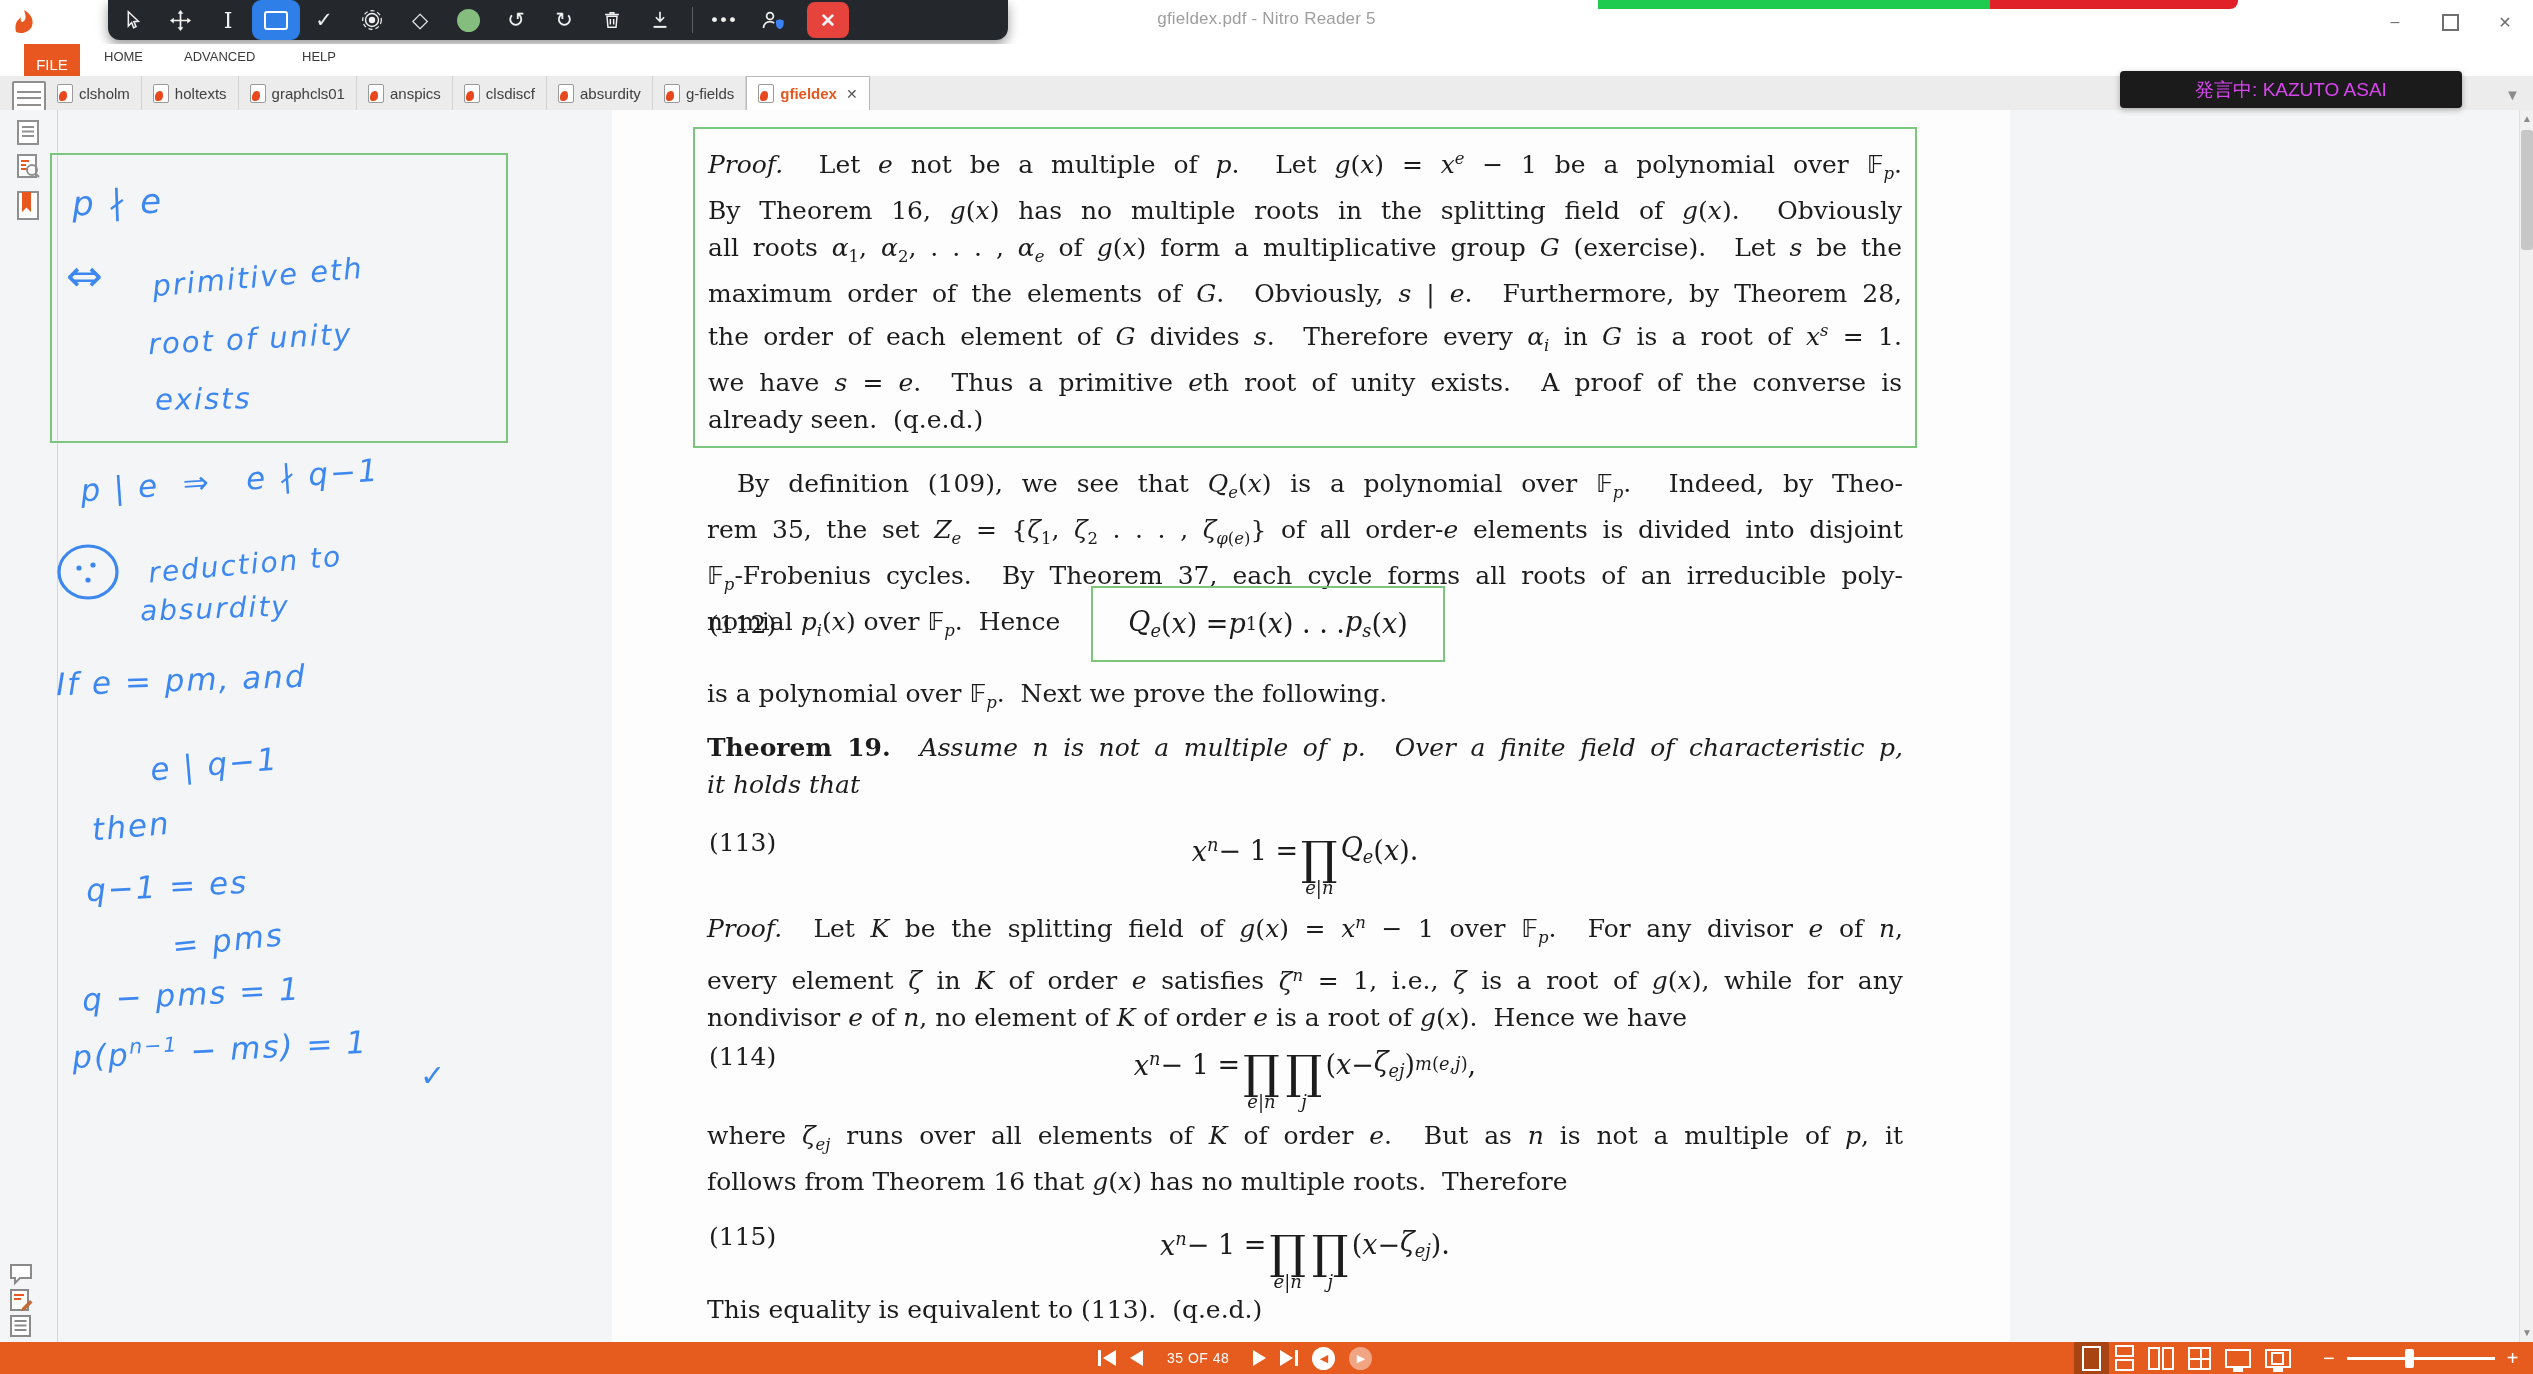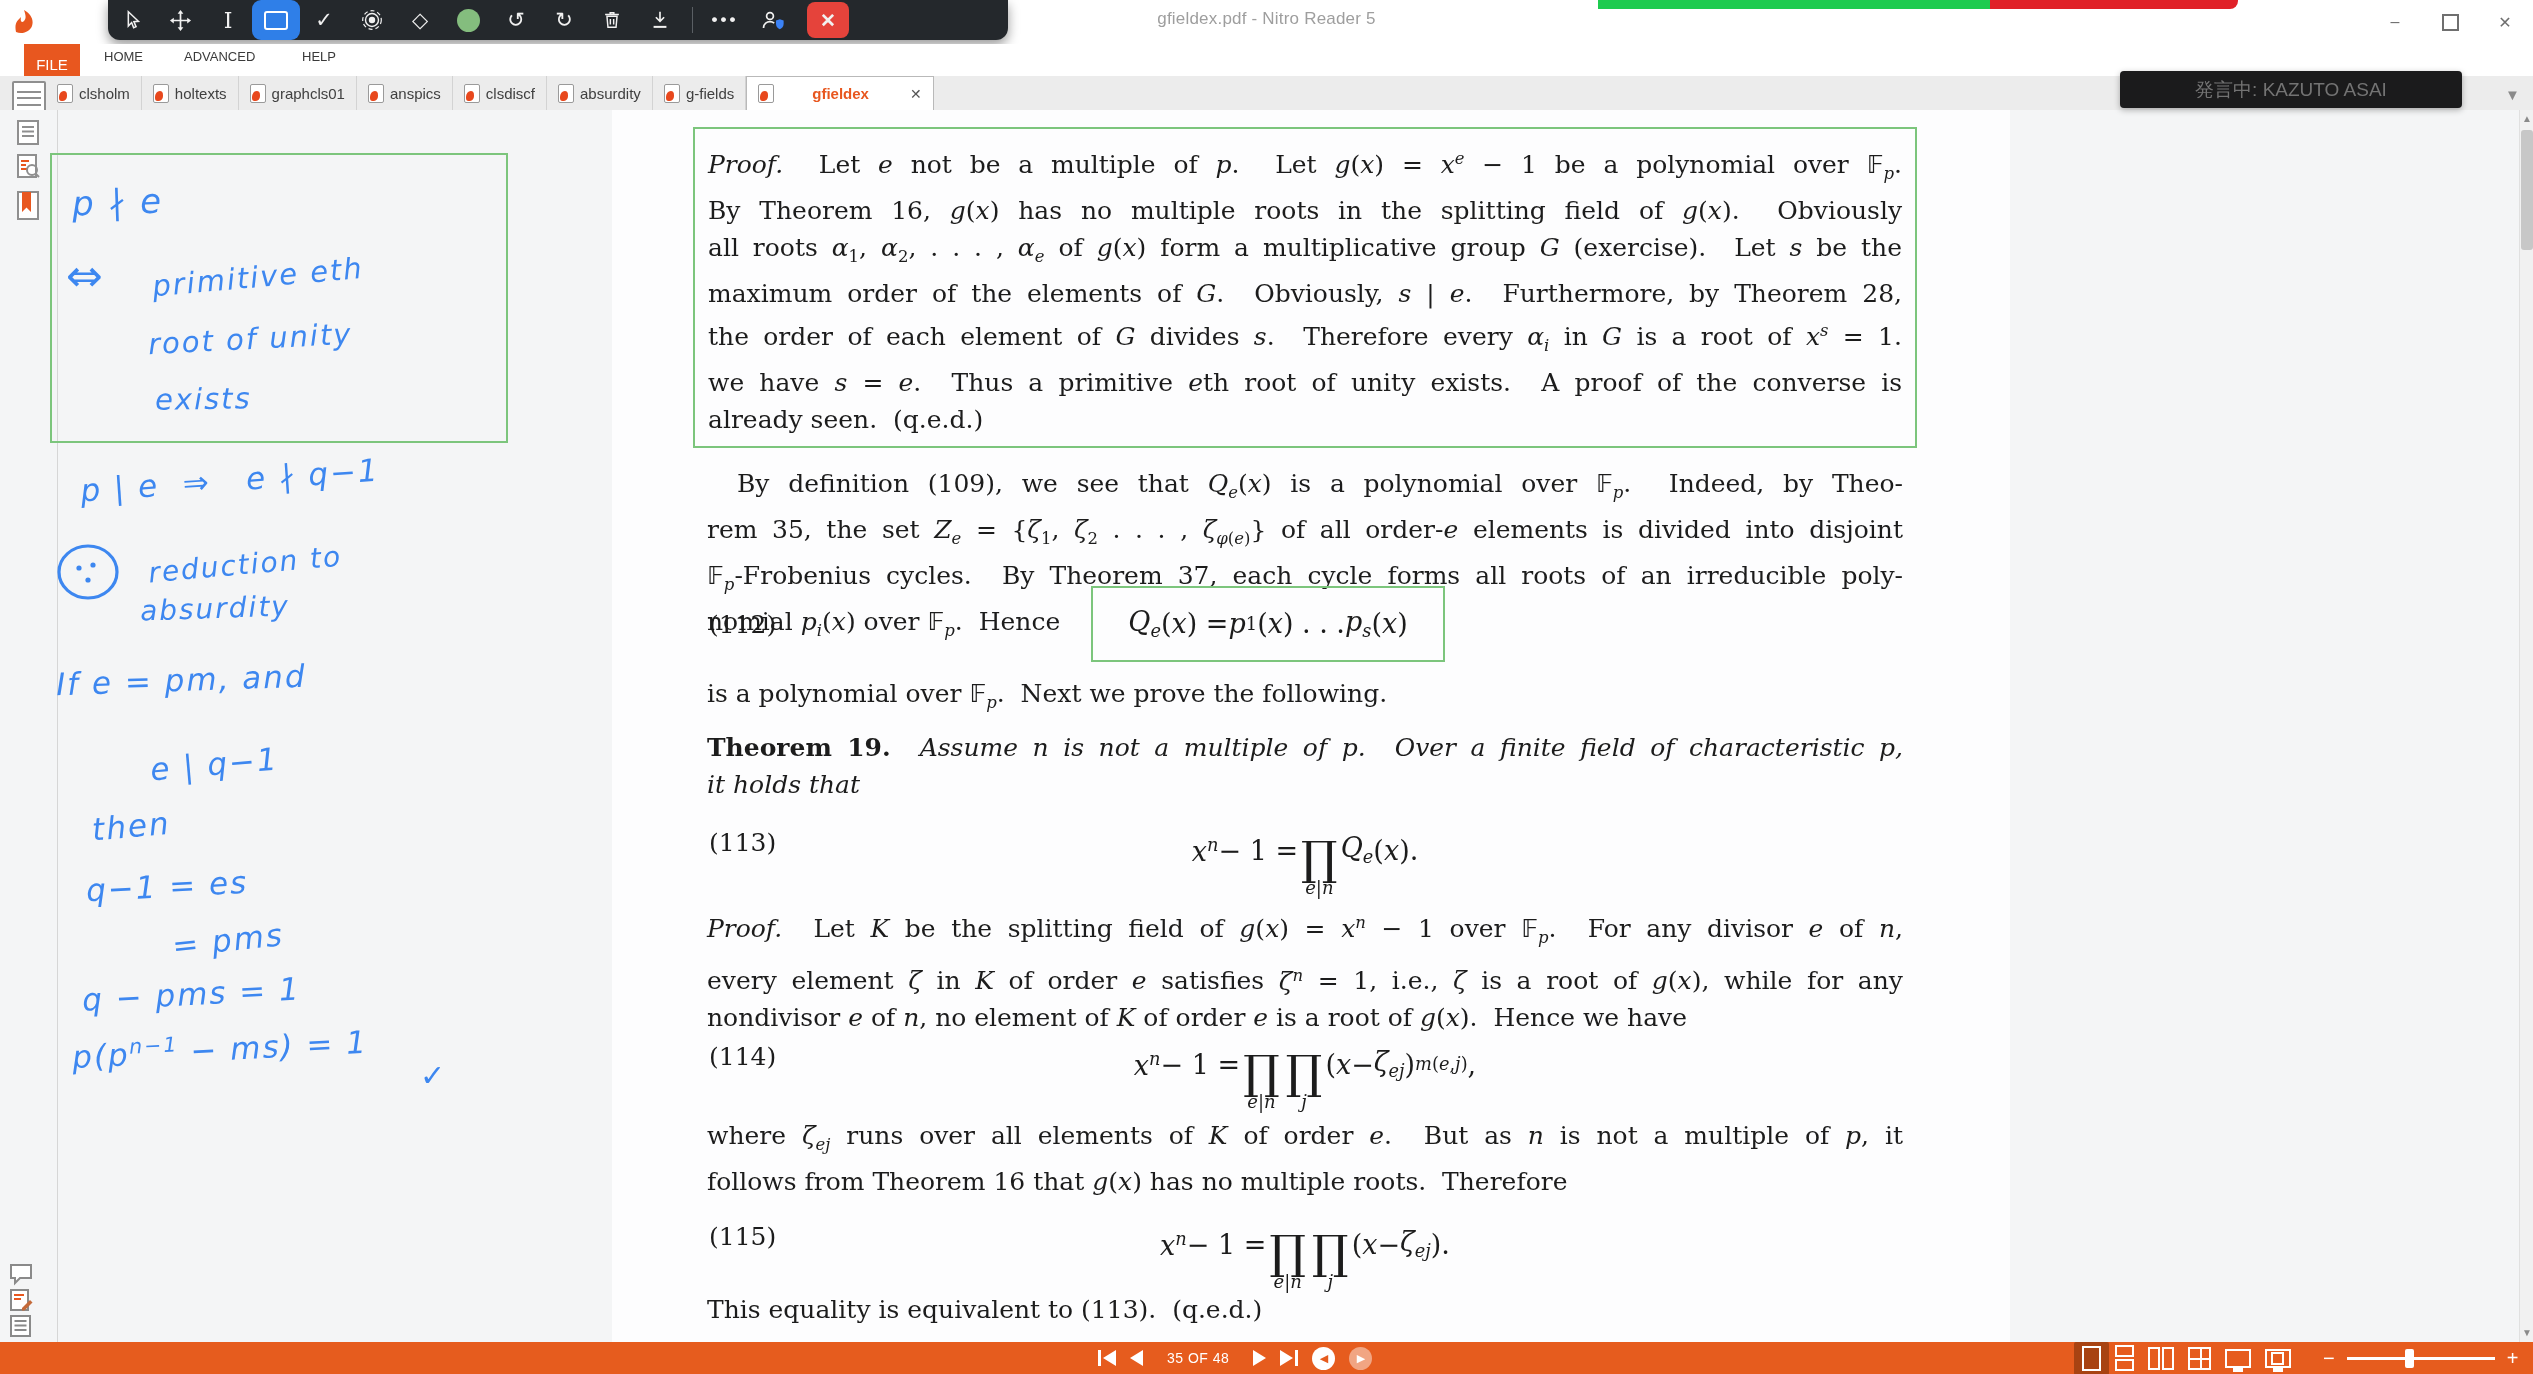--- a/index.html
+++ b/index.html
@@ -44,21 +44,21 @@
   .tabbar{position:absolute;left:0;top:76px;width:2533px;height:34px;background:#ececec;
           border-bottom:1px solid #c9c9c9;padding-left:48px;}
   .tabtoggle{position:absolute;left:12px;top:5px;width:24px;height:24px;border:2px solid #8f8f8f;
              border-radius:2px;background:#fff;display:flex;flex-direction:column;
              justify-content:space-evenly;padding:3px;}
   .tabtoggle span{display:block;height:2px;background:#8f8f8f;}
   .tabs{position:absolute;left:46px;top:0;height:34px;display:flex;align-items:stretch;}
   .tab{display:flex;align-items:center;padding:0 11px;font-size:15px;color:#404040;
        border-right:1px solid #d3d3d3;}
   .tab.active{background:#fff;border:1px solid #b9b9b9;border-bottom:none;color:#e8571f;
-              font-weight:bold;gap:32px;}
+              font-weight:bold;}
   .pdficon{width:14px;height:17px;background:#fff;border:1.5px solid #9a9a9a;border-radius:2px;
            margin-right:6px;position:relative;}
   .pdficon::after{content:"";position:absolute;left:1px;bottom:1px;width:8px;height:10px;
                   background:#e8481d;border-radius:60% 40% 50% 30%;}
   .tabclose{margin-left:9px;color:#555;font-size:14px;font-weight:normal;}
 
   
   .content{position:absolute;left:0;top:110px;width:2519px;height:1232px;background:#f4f5f6;}
   .page{position:absolute;left:612px;top:0;width:1398px;height:1232px;background:#fdfdfe;}
   .side-divider{position:absolute;left:57px;top:0;width:1px;height:1232px;background:#d6d6d6;}
@@ -126,21 +126,21 @@
   .vi-mon::after{content:"";position:absolute;left:50%;bottom:-6px;transform:translateX(-50%);
                  width:10px;height:2px;background:#fff;box-shadow:0 -2px 0 -0px #fff;}
   .vi-mon.pg::before{content:"";position:absolute;left:4px;top:1px;width:9px;height:9px;border:2px solid #fff;}
   .zoomctl{display:flex;align-items:center;gap:12px;}
   .ztrack{position:relative;width:148px;height:3px;background:#fff;}
   .zthumb{position:absolute;left:58px;top:-8px;width:9px;height:19px;background:#fff;border-radius:2px;}
   .zsign{font-size:20px;line-height:20px;}
 
   
   .banner{position:absolute;left:2120px;top:71px;width:342px;height:37px;background:#1b1b1c;
-          border-radius:4px;color:#737373;font-size:19px;display:flex;align-items:center;
+          border-radius:4px;color:#d946ef;font-size:19px;display:flex;align-items:center;
           justify-content:center;box-shadow:0 2px 6px rgba(0,0,0,.3);}
   .chev{position:absolute;left:2505px;top:86px;color:#8a8a8a;font-size:15px;}
 </style>
 </head>
 <body>
 
 <div id="root">
 
   <div class="titlebar">
     <svg class="abs" style="left:12px;top:8px" width="24" height="26" viewBox="0 0 24 26">

